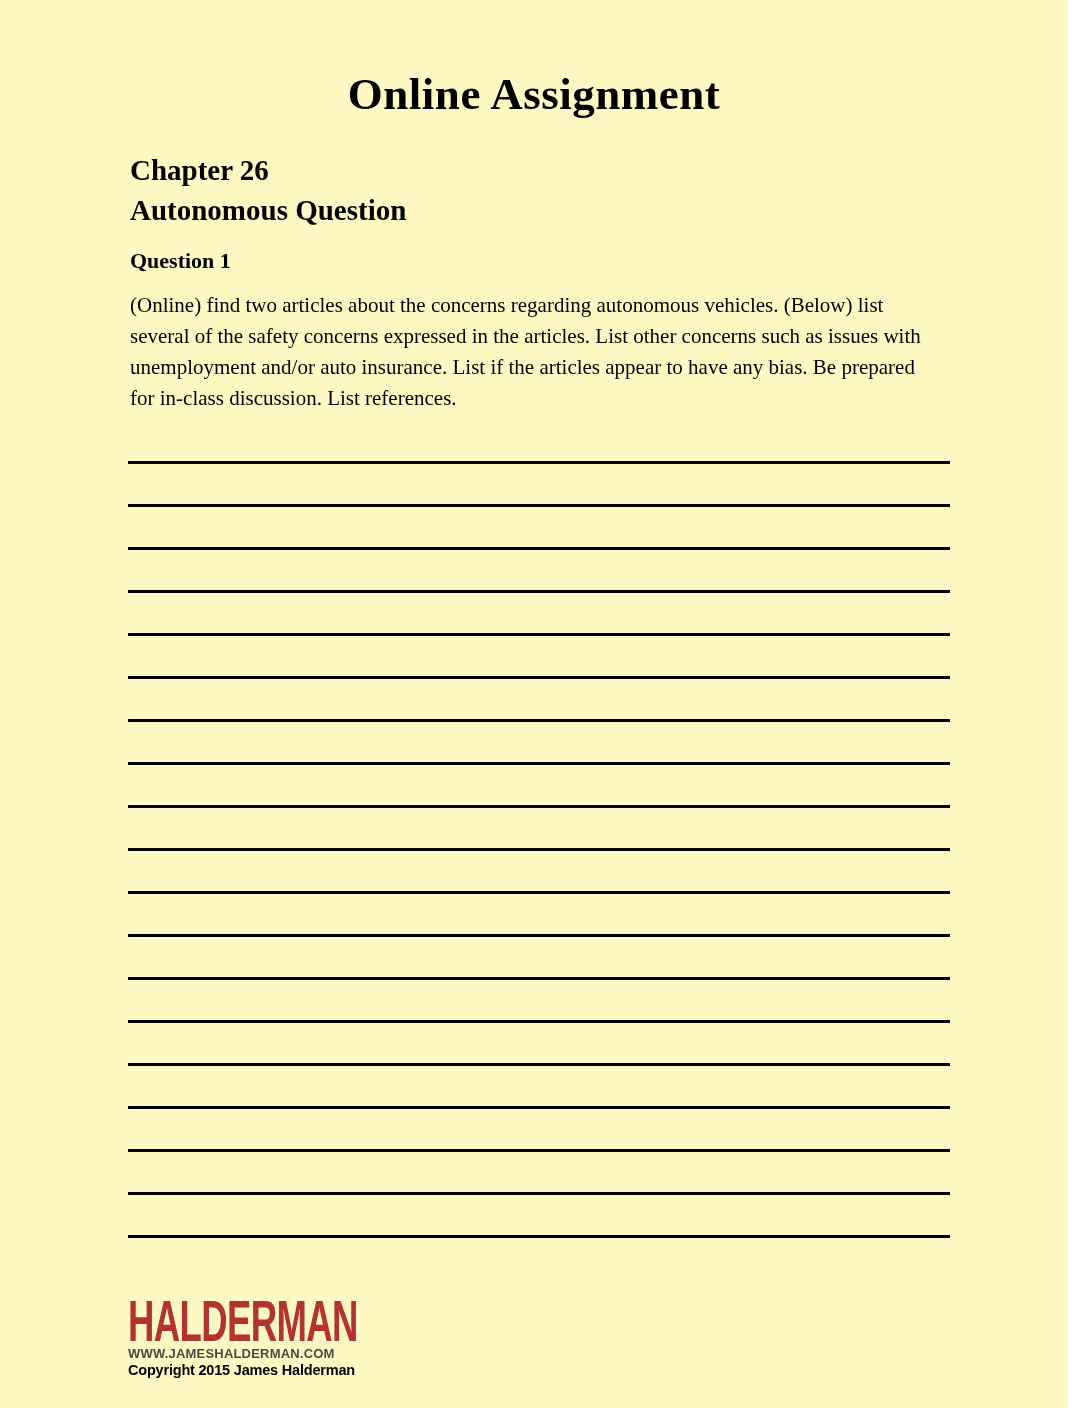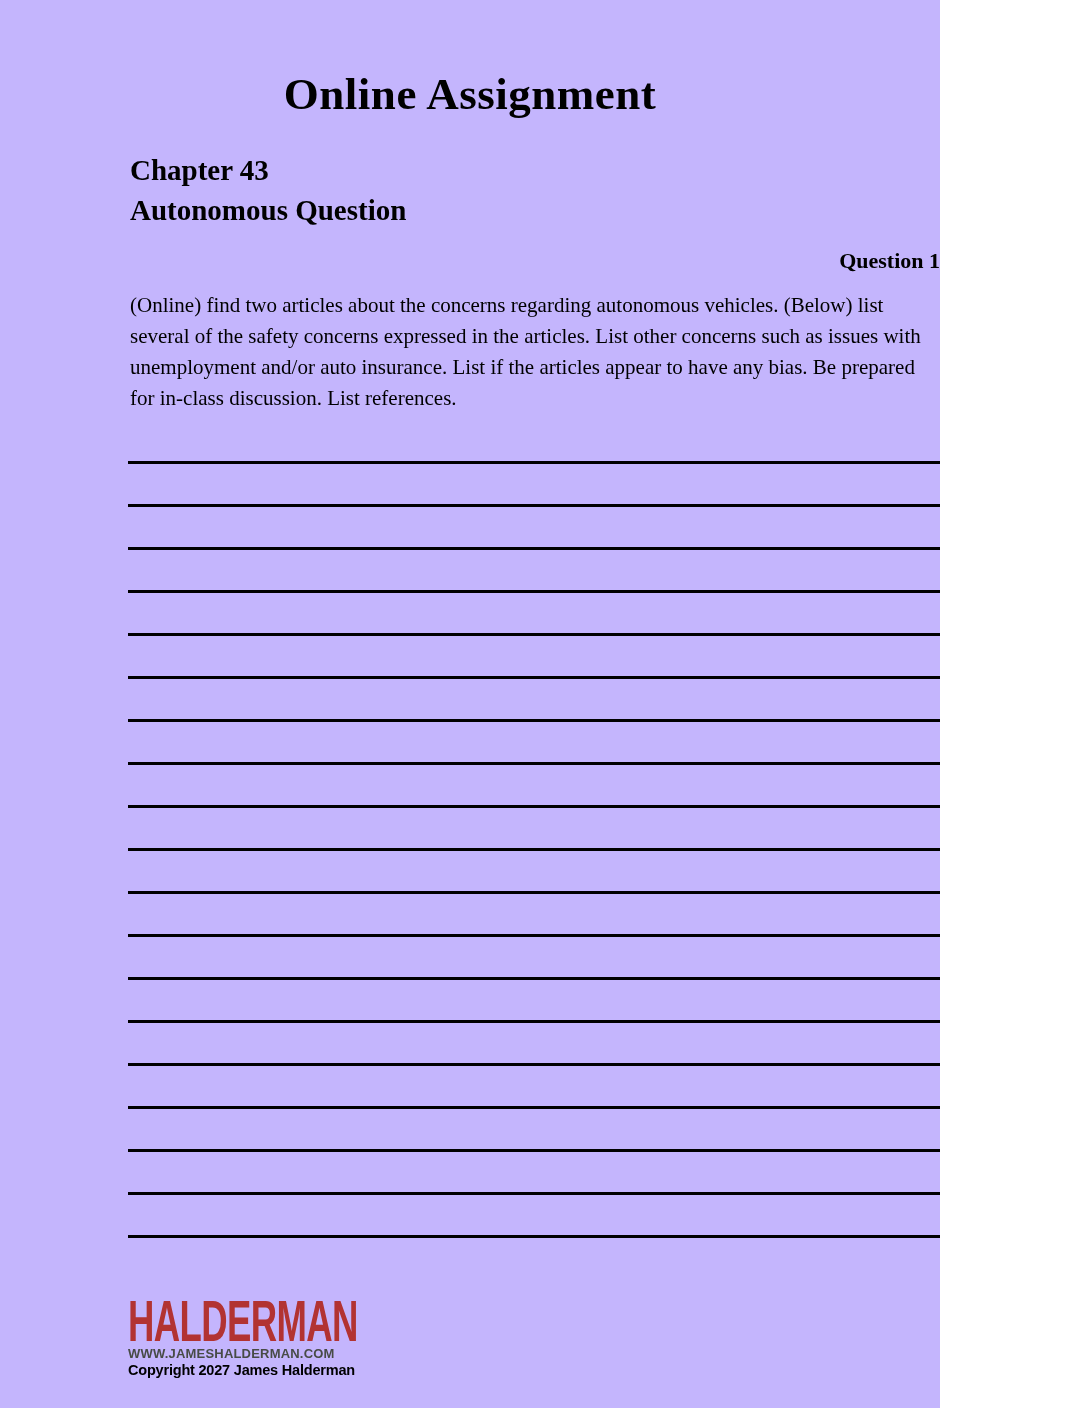--- a/index.html
+++ b/index.html
@@ -2,23 +2,23 @@
 <html><head>
 <meta charset="utf-8">
 <style>
   html, body {
     margin: 0;
     padding: 0;
     background: #ffffff;
   }
   .page {
     position: relative;
-    width: 940px;
+    width: 1068px;
     height: 1408px;
-    background: #c4b5fd;
+    background: #fef9c3;
     overflow: hidden;
     font-family: "Liberation Serif", "DejaVu Serif", serif;
     color: #000000;
   }
   .doc-title {
     margin: 0;
     padding-top: 72px;
     text-align: center;
     font-size: 45px;
     line-height: 1.0;
@@ -29,21 +29,20 @@
     margin: 33px 0 0 130px;
     font-size: 29px;
     line-height: 40px;
     font-weight: 700;
   }
   .question-label {
     margin: 16px 0 0 130px;
     font-size: 22px;
     line-height: 30px;
     font-weight: 700;
-    text-align: right;
   }
   .question-text {
     margin: 14px 0 0 130px;
     width: 800px;
     font-size: 21px;
     line-height: 31px;
   }
   .answer-lines {
     margin: 7px 0 0 128px;
     width: 822px;
@@ -91,21 +90,21 @@
   }
 </style>
 </head>
 <body>
 
 <div class="page">
 
   <h1 class="doc-title">Online Assignment</h1>
 
   <div class="chapter-heading">
-    <div>Chapter 43</div>
+    <div>Chapter 26</div>
     <div>Autonomous Question</div>
   </div>
 
   <div class="question-label">Question 1</div>
 
   <p class="question-text">(Online) find two articles about the concerns regarding autonomous vehicles. (Below) list several of the safety concerns expressed in the articles. List other concerns such as issues with unemployment and/or auto insurance. List if the articles appear to have any bias. Be prepared for in-class discussion. List references.</p>
 
   <div class="answer-lines">
       <div class="answer-line" style="border-bottom-color: rgb(0, 0, 0);"></div>
       <div class="answer-line" style="border-bottom-color: rgb(0, 0, 0);"></div>
@@ -126,16 +125,16 @@
       <div class="answer-line" style="border-bottom-color: rgb(0, 0, 0);"></div>
       <div class="answer-line" style="border-bottom-color: rgb(0, 0, 0);"></div>
       <div class="answer-line" style="border-bottom-color: rgb(0, 0, 0);"></div>
     </div>
 
   <div class="footer">
     <div class="logo-block">
       <div class="logo-text" style="color: rgb(178, 51, 50);">HALDERMAN</div>
       <div class="logo-url" style="color: rgb(71, 75, 70);">WWW.JAMESHALDERMAN.COM</div>
     </div>
-    <div class="copyright" style="color: rgb(0, 0, 0);">Copyright 2027 James Halderman</div>
+    <div class="copyright" style="color: rgb(0, 0, 0);">Copyright 2015 James Halderman</div>
   </div>
 
 </div>
 
 </body></html>

